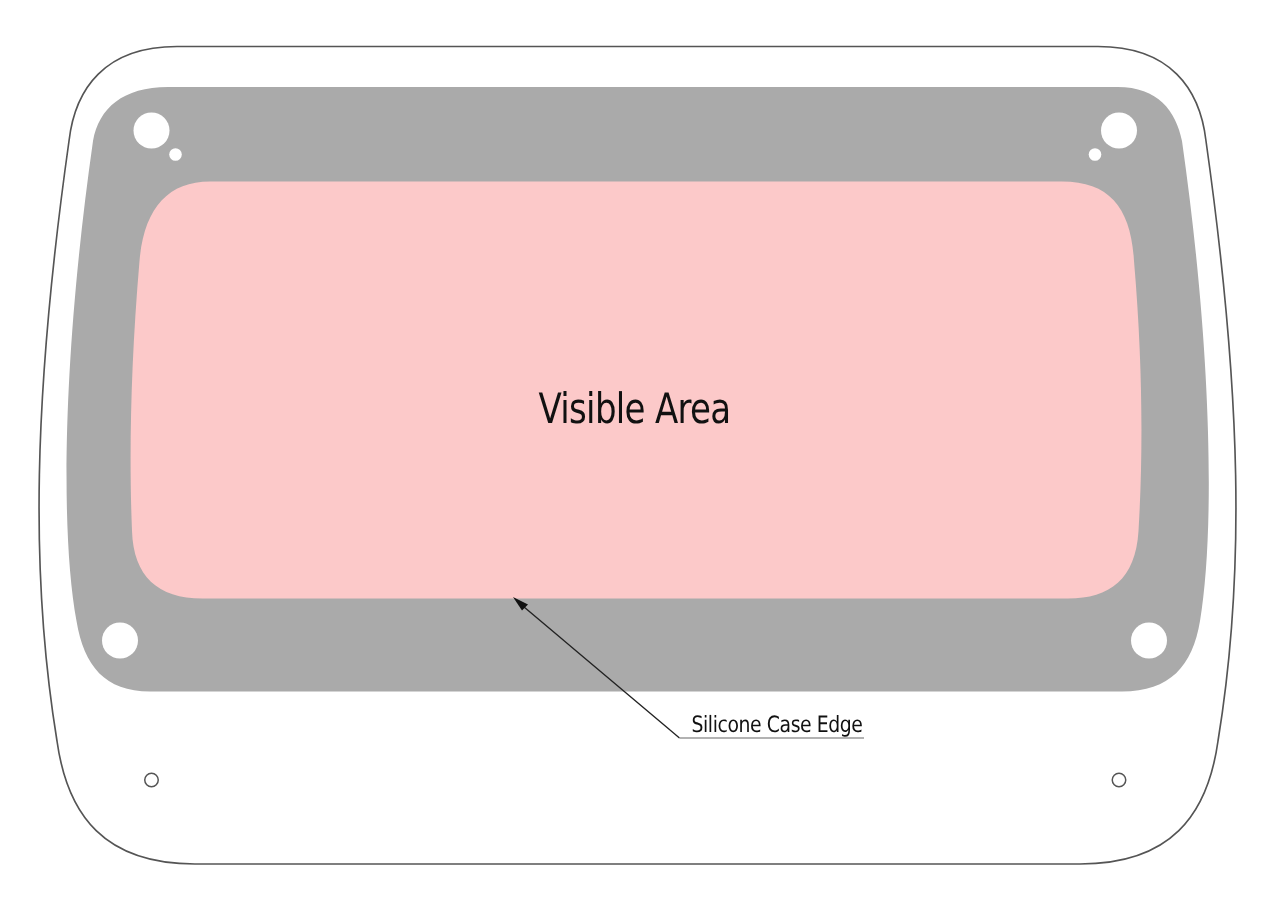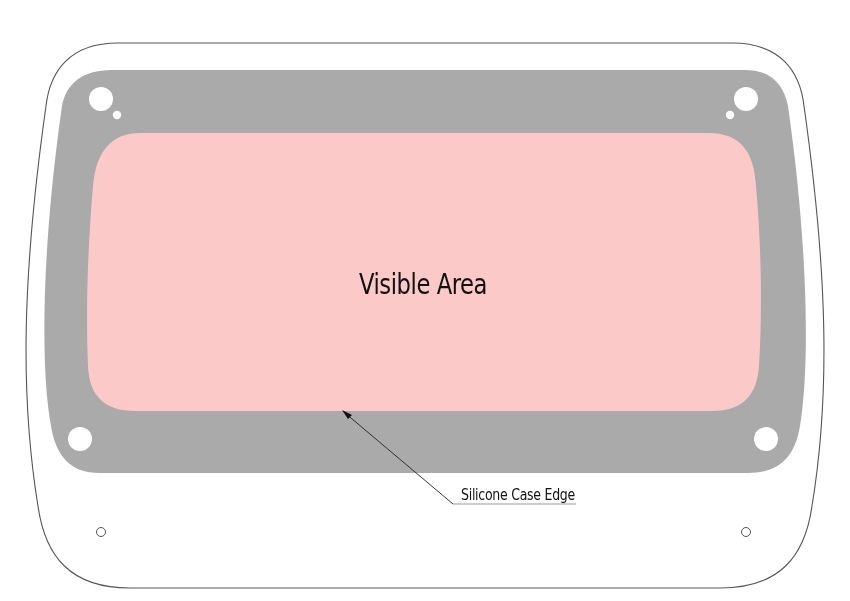--- a/index.html
+++ b/index.html
@@ -1,17 +1,17 @@
 <!DOCTYPE html>
 <html><head>
 <meta charset="utf-8">
 <style>
   html, body { margin: 0; padding: 0; background: #ffffff; }
   body { width: 850px; height: 601px; overflow: hidden; position: relative; }
-  #stage { position: absolute; left: 0; top: 16px; width: 850px; height: 425px; text-align: center; }
+  #stage { position: absolute; left: 0; top: 4px; width: 850px; height: 425px; text-align: center; }
   svg { display: block; }
   .lbl {
     font-family: "Liberation Sans Narrow", "DejaVu Sans Condensed", "Liberation Sans", sans-serif;
     fill: #111111;
   }
   .main-label { font-size: 28px; letter-spacing: -0.5px; }
   .callout-label { font-size: 15px; letter-spacing: -0.3px; }
 </style>
 </head>
 <body>

